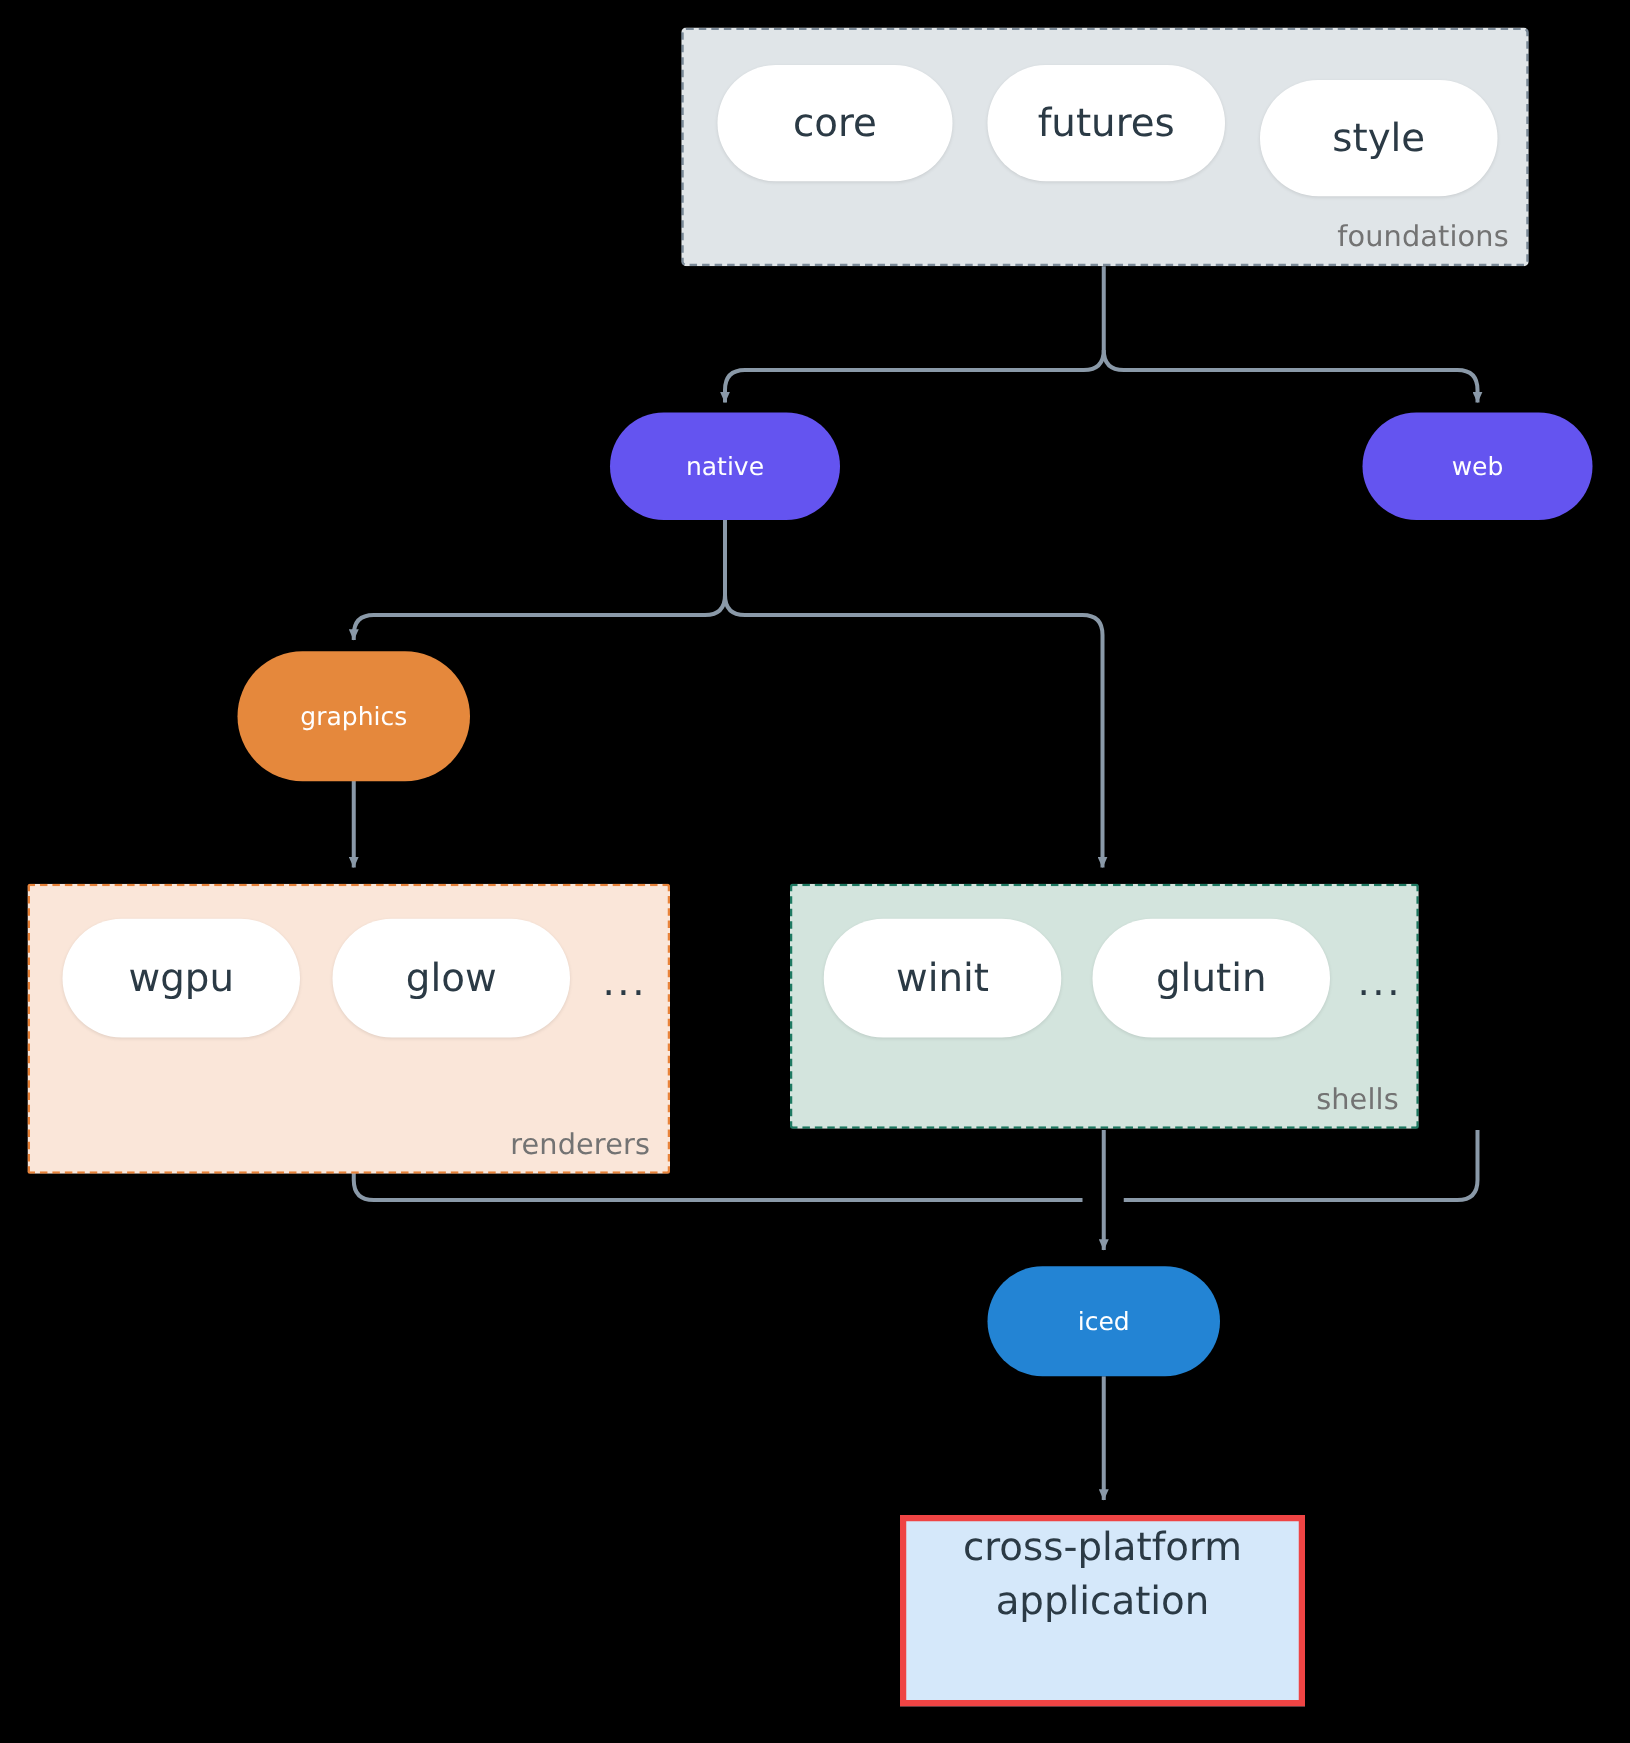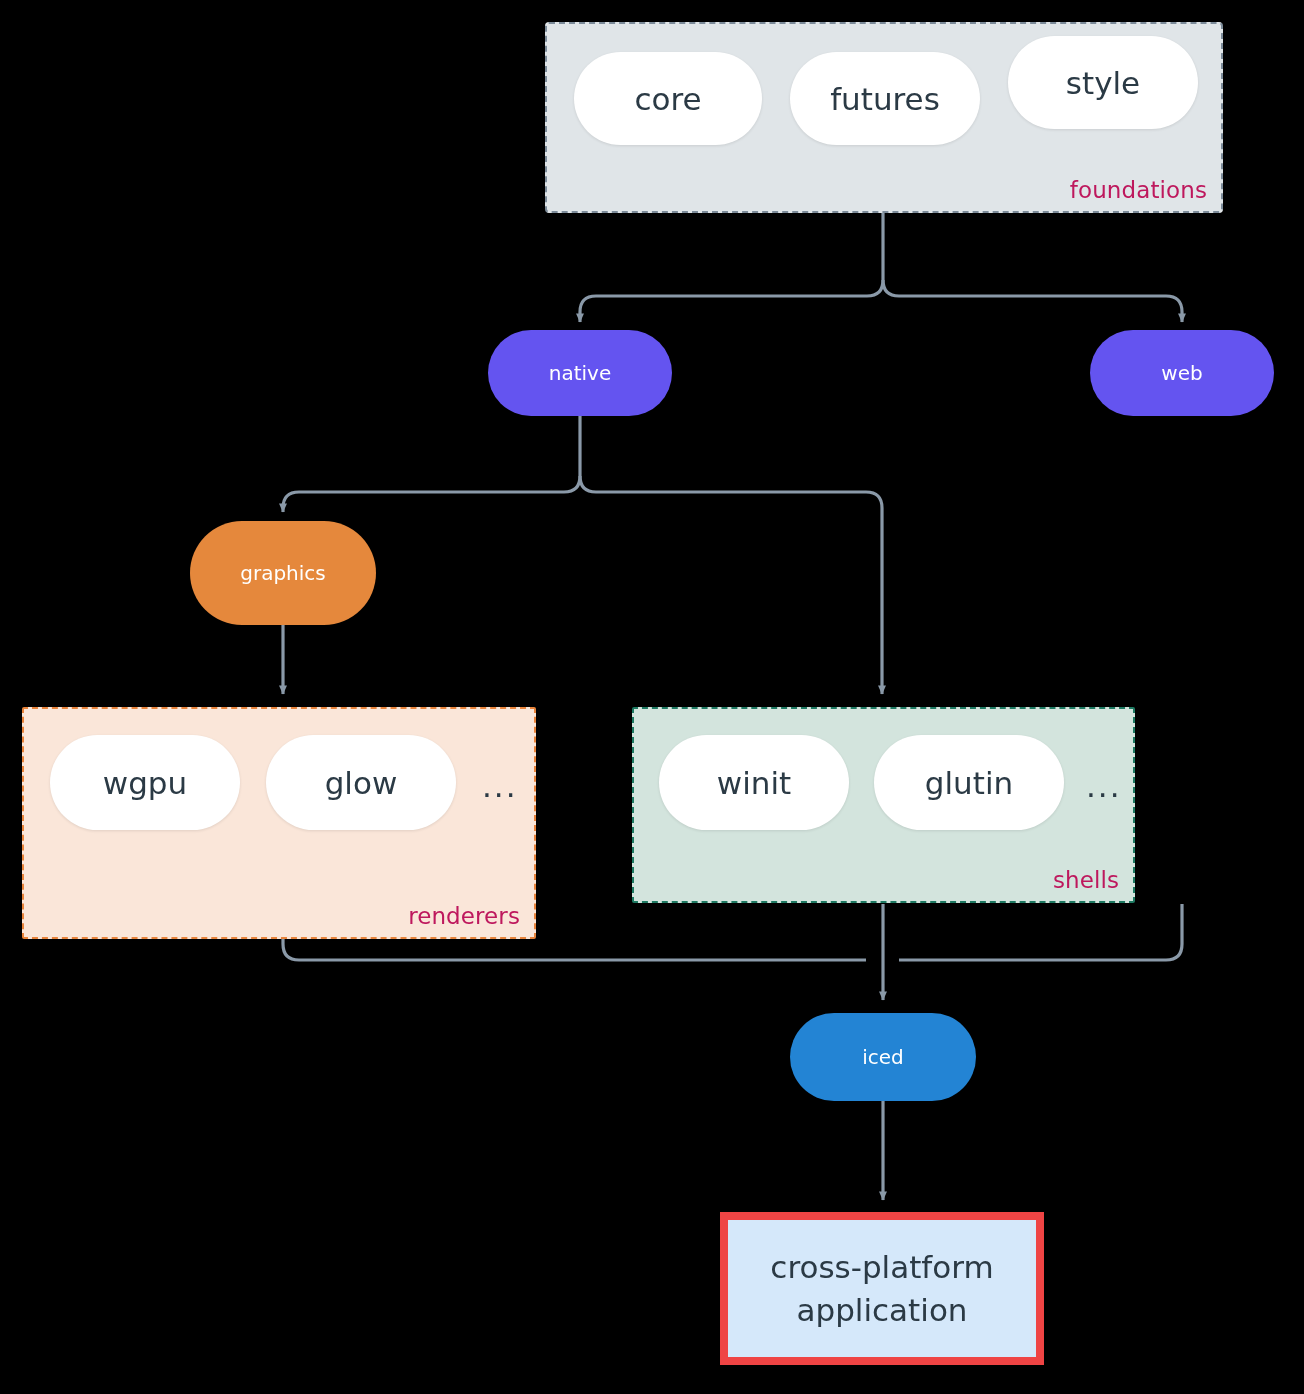--- a/index.html
+++ b/index.html
@@ -30,21 +30,21 @@
   
   .group {
     position: absolute;
     box-sizing: border-box;
   }
   .group-label {
     position: absolute;
     right: 14px;
     bottom: 8px;
     font-size: 23px;
-    color: #be185d;
+    color: #737373;
     letter-spacing: 0.1px;
     white-space: nowrap;
   }
   #group-foundations {
     left: 545px;
     top: 22px;
     width: 678px;
     height: 191px;
     background: #e0e5e8;
     border: 2px dashed #7c8b99;
@@ -104,25 +104,24 @@
   #node-graphics { background: #e5883c; }
   #node-iced     { background: #2384d4; }
 
   #node-app {
     position: absolute;
     left: 720px;
     top: 1212px;
     width: 324px;
     height: 153px;
     background: #d5e8fa;
-    border: 8px solid #ef4444;
+    border: 5px solid #ef4444;
     display: flex;
     flex-direction: column;
     align-items: center;
-    justify-content: center;
     font-size: 31px;
     color: #2b3a45;
     line-height: 1.38;
     box-sizing: border-box;
     text-align: center;
   }
 </style>
 </head>
 <body>
 
@@ -154,21 +153,21 @@
     </g>
   </svg>
 
   <div class="group" id="group-foundations">
     <div class="pill-white" style="left:27px; top:28px; width:188px; height:93px;">
       <span>core</span>
     </div>
     <div class="pill-white" style="left:243px; top:28px; width:190px; height:93px;">
       <span>futures</span>
     </div>
-    <div class="pill-white" style="left:461px; top:12px; width:190px; height:93px;">
+    <div class="pill-white" style="left:461px; top:40px; width:190px; height:93px;">
       <span>style</span>
     </div>
     <div class="group-label">foundations</div>
   </div>
 
   <div class="node" id="node-native" style="left:488px; top:330px; width:184px; height:86px;">
     <span>native</span>
   </div>
 
   <div class="node" id="node-web" style="left:1090px; top:330px; width:184px; height:86px;">

